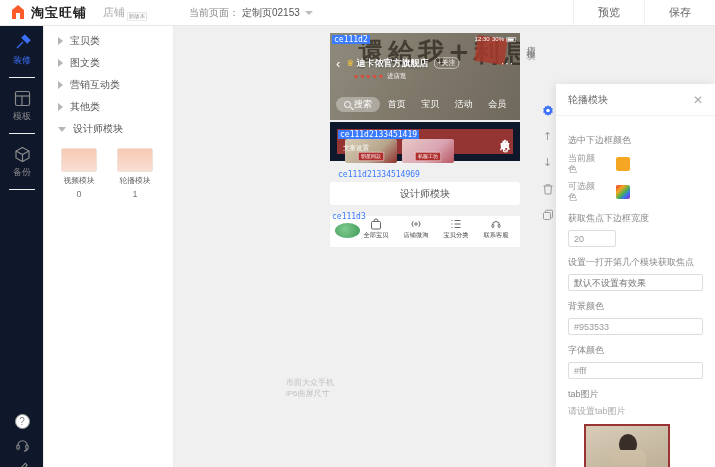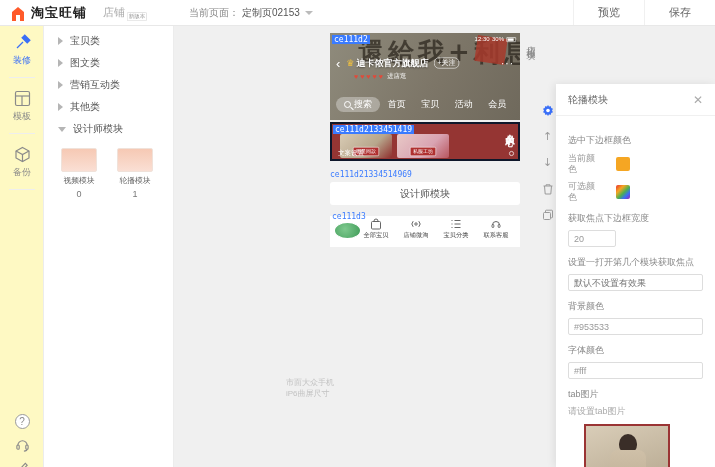--- a/index.html
+++ b/index.html
@@ -2,33 +2,33 @@
 <html><head>
 <meta charset="utf-8">
 <style>
   * { margin:0; padding:0; box-sizing:border-box; }
   html,body { width:715px; height:467px; overflow:hidden; }
   body { font-family:"Liberation Sans","DejaVu Sans",sans-serif; background:#f0f0f0; color:#333; }
   #app { position:relative; width:715px; height:467px; background:#f0f0f0; overflow:hidden; }
 
   
   .header { position:absolute; left:0; top:0; width:715px; height:26px; background:#fff; border-bottom:1px solid #e8e8e8; display:flex; align-items:center; z-index:30; }
-  .logo { display:flex; align-items:flex-end; margin-left:10px; }
+  .logo { display:flex; align-items:flex-start; margin-left:10px; }
   .logo-icon { width:16px; height:16px; margin-right:5px; }
   .logo-text { font-size:13px; font-weight:bold; color:#222; letter-spacing:1px; }
   .nav-shop { margin-left:16px; font-size:11px; color:#aaa; position:relative; }
   .badge { display:inline-block; margin-left:2px; border:1px solid #ccc; border-radius:2px; color:#999; font-size:10px; transform:scale(.55); transform-origin:left bottom; padding:0 2px; vertical-align:top; }
   .cur-page { margin-left:26px; font-size:10px; color:#888; display:flex; align-items:center; }
   .cur-page b { font-weight:normal; color:#555; margin-left:3px; }
   .caret-down { width:0; height:0; border-left:4px solid transparent; border-right:4px solid transparent; border-top:4px solid #bbb; margin-left:5px; }
   .header-right { margin-left:auto; display:flex; align-items:center; height:100%; }
   .hbtn { font-size:11px; color:#666; padding:12px 24px; height:100%; display:flex; align-items:center; border-left:1px solid #f0f0f0; cursor:pointer; }
 
   
-  .rail { position:absolute; left:0; top:26px; width:44px; height:441px; background:#fef9c3; border-right:1px solid #ececec; z-index:20; }
+  .rail { position:absolute; left:0; top:26px; width:44px; height:441px; background:#0f172a; border-right:1px solid #ececec; z-index:20; }
   .rail-item { width:44px; padding:8px 0 6px; display:flex; flex-direction:column; align-items:center; color:#8a8a8a; cursor:pointer; }
   .rail-item .lbl { font-size:9px; margin-top:3px; }
   .rail-item.active { color:#3a6ff7; }
   .rail-item svg { width:17px; height:17px; }
   .rail-div { width:26px; height:1px; background:#eee; margin:4px auto; }
   .rail-bottom { position:absolute; bottom:-8px; left:0; width:44px; display:flex; flex-direction:column; align-items:center; gap:8px; }
   .circle-ic { width:15px; height:15px; border:1px solid #9a9a9a; border-radius:50%; color:#8a8a8a; font-size:10px; line-height:14px; text-align:center; cursor:pointer; background:#fff; }
   .rail-bottom svg { width:15px; height:15px; cursor:pointer; }
 
   
@@ -70,33 +70,33 @@
   .heart { color:#e04a3a; font-size:7px; line-height:7px; }
   .visit { color:rgba(255,255,255,.92); font-size:10px; transform:scale(.65); transform-origin:left center; margin-left:2px; white-space:nowrap; }
   .searchrow { position:absolute; left:6px; bottom:8px; right:6px; display:flex; align-items:center; }
   .searchpill { display:flex; align-items:center; background:rgba(250,250,250,.35); border-radius:9px; height:15px; padding:0 8px; color:#fff; }
   .mag { width:7px; height:7px; border:1px solid #fff; border-radius:50%; position:relative; margin-right:3px; }
   .mag::after { content:""; position:absolute; left:5px; top:6px; width:4px; height:1px; background:#fff; transform:rotate(45deg); }
   .searchpill .st { font-size:9px; }
   .btabs { display:flex; flex:1; justify-content:space-around; color:#fff; font-size:9px; }
 
   
-  .redmod { position:relative; width:190px; height:39px; margin-top:2px; background:#953533; border:2px solid #0f172a; }
+  .redmod { position:relative; width:190px; height:39px; margin-top:2px; background:#953533; border:7px solid #0f172a; }
   .redmod .tag-pos { position:absolute; left:1px; top:1px; z-index:5; }
   .cards { position:absolute; left:8px; top:10px; display:flex; gap:5px; }
   .card { width:52px; height:24px; border-radius:2px; position:relative; }
   .card.c1 { background:linear-gradient(135deg,#d8cbb4,#b7a68c 60%,#8f2f2d); }
   .card.c2 { background:linear-gradient(135deg,#e8c9c6,#d9a3b2 60%,#b8565f); }
   .card .pill { position:absolute; left:50%; bottom:2px; transform:translateX(-50%) scale(.5); transform-origin:center bottom; background:#b03030; border:1px solid #fff; color:#fff; font-size:10px; white-space:nowrap; padding:1px 5px; border-radius:2px; }
   .redmod .foot { position:absolute; left:6px; bottom:1px; color:#fff; font-size:10px; transform:scale(.65); transform-origin:left bottom; }
   .member { position:absolute; right:2px; top:3px; writing-mode:vertical-rl; color:#fff; font-size:9px; letter-spacing:1px; font-weight:bold; }
   .membdot { position:absolute; right:3px; bottom:2px; width:7px; height:7px; border:1px solid #fff; border-radius:50%; color:#fff; font-size:8px; transform:scale(.7); }
 
   
-  .viewall-tag { margin:2px 0 1px 0; }
+  .viewall-tag { margin:2px 0 1px 8px; }
   .viewall { width:190px; height:23px; background:#fff; border-radius:3px; display:flex; align-items:center; justify-content:center; font-size:10px; color:#555; cursor:pointer; }
 
   
   .navmod-wrap { position:relative; margin-top:11px; }
   .navmod-tag { position:absolute; left:2px; top:-4px; z-index:4; }
   .shoplogo { position:absolute; left:4px; top:6px; width:27px; height:17px; border-radius:50%; background:radial-gradient(circle at 40% 40%,#7ec98e,#3f9b57); border:1px solid #fff; z-index:3; }
   .navmod { width:190px; height:31px; background:#fff; display:flex; align-items:center; justify-content:flex-end; padding-right:4px; }
   .navitem { width:40px; display:flex; flex-direction:column; align-items:center; color:#555; cursor:pointer; }
   .navitem svg { width:12px; height:12px; }
   .navitem .nl { font-size:10px; transform:scale(.62); transform-origin:center top; white-space:nowrap; margin-top:1px; color:#444; }

